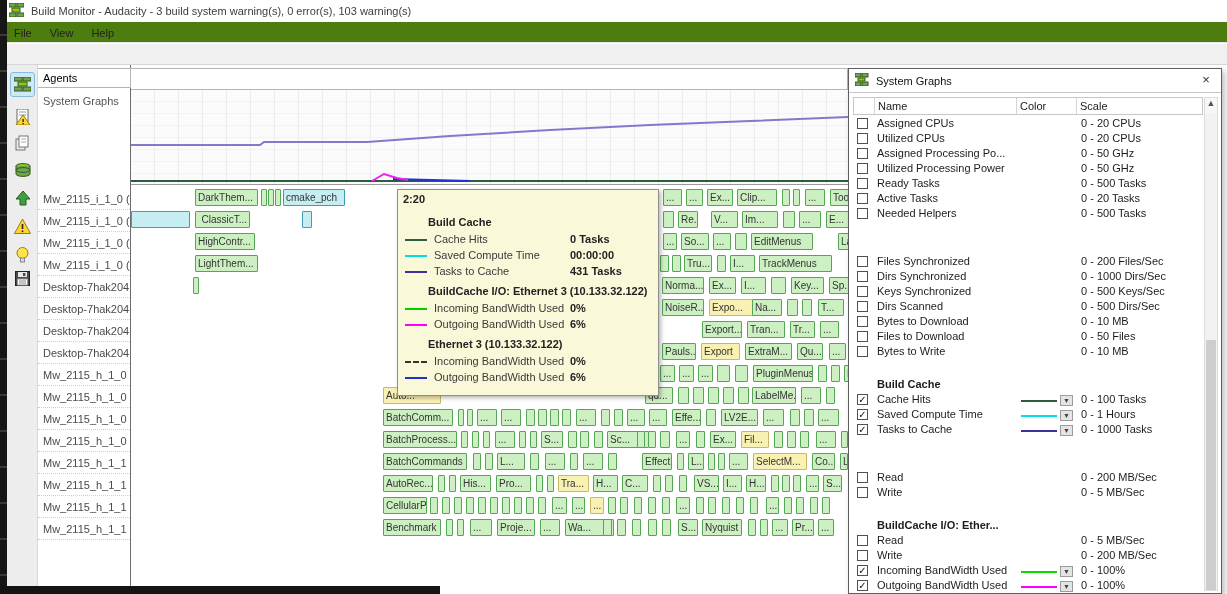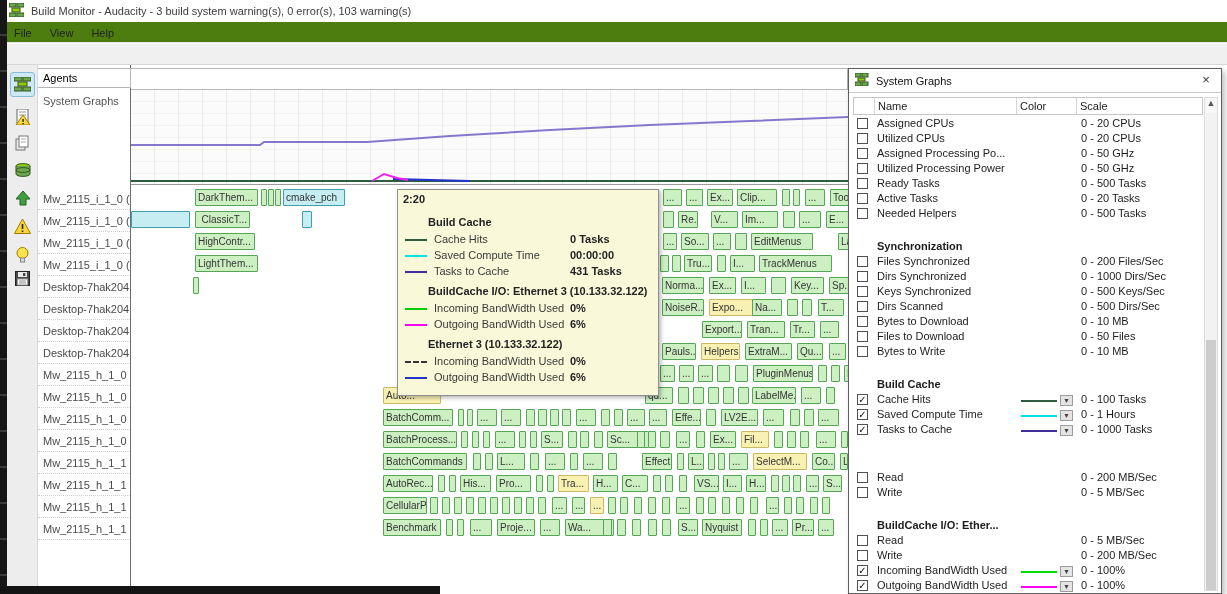--- a/index.html
+++ b/index.html
@@ -245,21 +245,21 @@
     <div class="bar g" style="left: 752px; top: 299px; width: 30px;">Na...</div>
     <div class="bar g" style="left: 787px; top: 299px; width: 11px;"></div>
     <div class="bar g" style="left: 802px; top: 299px; width: 10px;"></div>
     <div class="bar g" style="left: 818px; top: 299px; width: 26px;">T...</div>
     <div class="bar g" style="left: 642px; top: 321px; width: 17px;">ade</div>
     <div class="bar g" style="left: 702px; top: 321px; width: 40px;">Export...</div>
     <div class="bar g" style="left: 747px; top: 321px; width: 38px;">Tran...</div>
     <div class="bar g" style="left: 790px; top: 321px; width: 25px;">Tr...</div>
     <div class="bar g" style="left: 820px; top: 321px; width: 19px;">...</div>
     <div class="bar g" style="left: 662px; top: 343px; width: 34px;">Pauls...</div>
-    <div class="bar y" style="left: 701px; top: 343px; width: 39px;">Helpers</div>
+    <div class="bar y" style="left: 701px; top: 343px; width: 39px;">Export</div>
     <div class="bar g" style="left: 745px; top: 343px; width: 47px;">ExtraM...</div>
     <div class="bar g" style="left: 797px; top: 343px; width: 26px;">Qu...</div>
     <div class="bar g" style="left: 829px; top: 343px; width: 17px;">...</div>
     <div class="bar g" style="left: 643px; top: 365px; width: 13px;">...</div>
     <div class="bar g" style="left: 660px; top: 365px; width: 15px;">...</div>
     <div class="bar g" style="left: 679px; top: 365px; width: 15px;">...</div>
     <div class="bar g" style="left: 698px; top: 365px; width: 15px;">...</div>
     <div class="bar g" style="left: 717px; top: 365px; width: 13px;"></div>
     <div class="bar g" style="left: 735px; top: 365px; width: 13px;"></div>
     <div class="bar g" style="left: 753px; top: 365px; width: 60px;">PluginMenus</div>
@@ -504,23 +504,20 @@
       <div class="grow" style="top: 77px;">
         <div class="cb"></div>
         <div class="nm">Active Tasks</div>
         <div class="sc">0 - 20 Tasks</div>
       </div>
       <div class="grow" style="top: 92px;">
         <div class="cb"></div>
         <div class="nm">Needed Helpers</div>
         <div class="sc">0 - 500 Tasks</div>
       </div>
-      <div class="grow sec" style="top: 125px;">
-        <div class="nm">Synchronization</div>
-      </div>
       <div class="grow" style="top: 140px;">
         <div class="cb"></div>
         <div class="nm">Files Synchronized</div>
         <div class="sc">0 - 200 Files/Sec</div>
       </div>
       <div class="grow" style="top: 155px;">
         <div class="cb"></div>
         <div class="nm">Dirs Synchronized</div>
         <div class="sc">0 - 1000 Dirs/Sec</div>
       </div>

